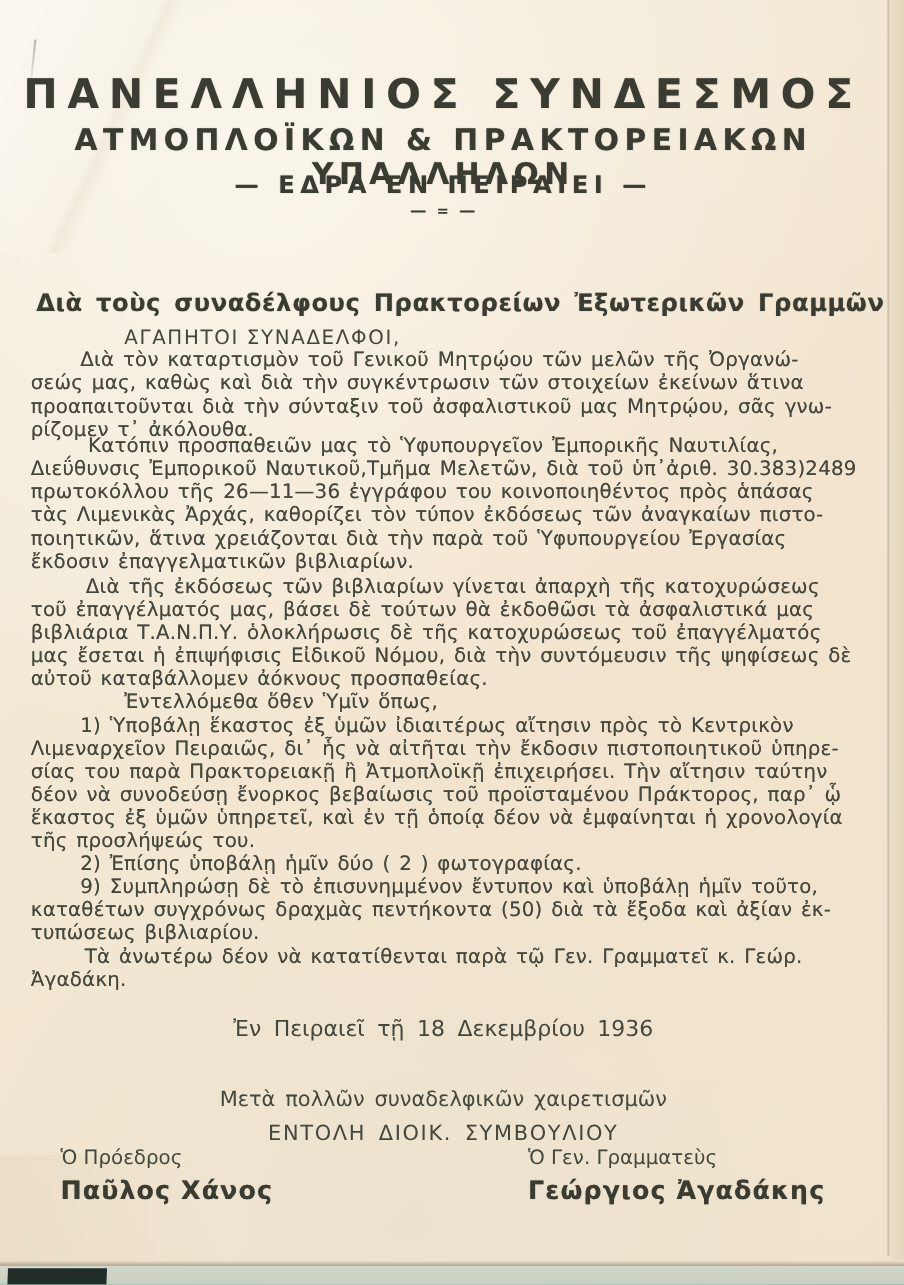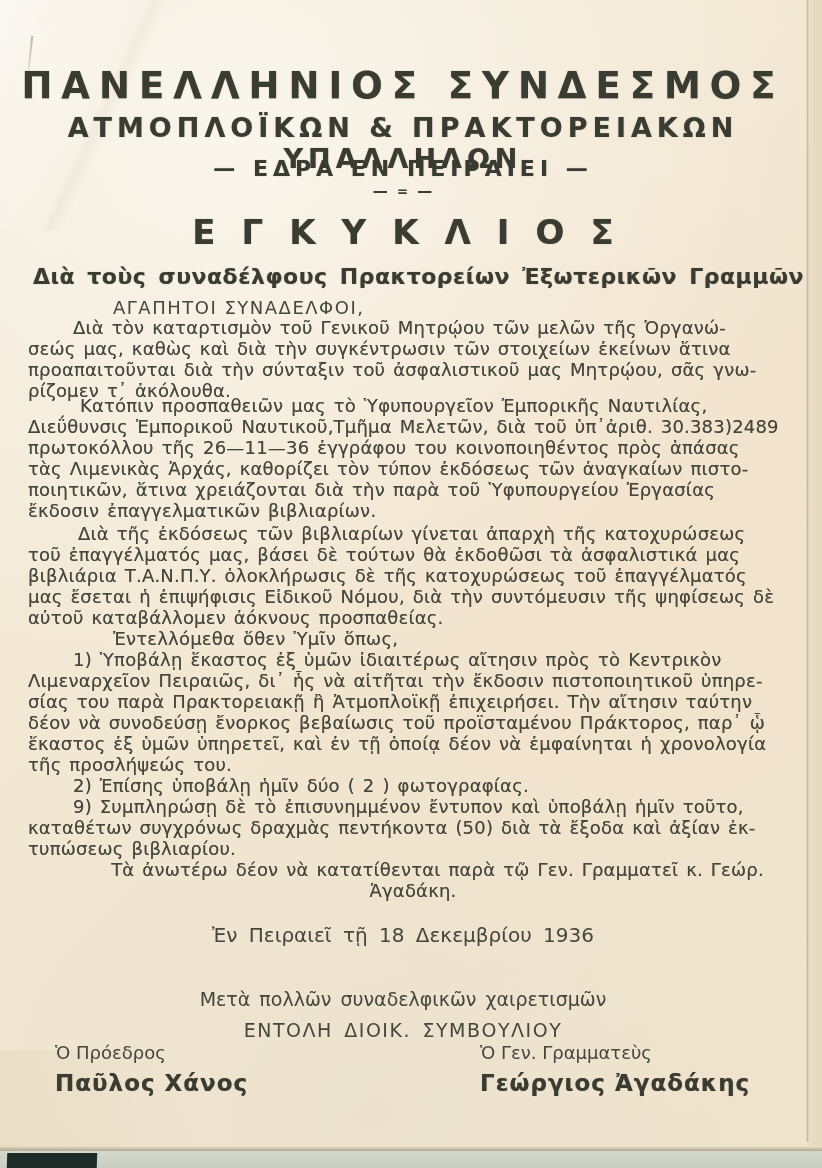--- a/index.html
+++ b/index.html
@@ -49,21 +49,21 @@
   .body-block{left:28px;width:770px;font-size:18px;line-height:21px;
     white-space:pre-line;word-spacing:2px;letter-spacing:.2px;
     text-shadow:0 0 .5px rgba(69,70,60,.6);}
   .p1{top:317px;text-indent:45px;}
   .p2{top:395px;text-indent:52px;}
   .p3{top:523px;text-indent:50px;}
   .command{top:628px;text-indent:85px;}
   .item1{top:649px;text-indent:45px;}
   .item2{top:775px;text-indent:45px;}
   .item3{top:796px;text-indent:45px;}
-  .p4{top:859px;text-indent:49px;text-align:center;}
+  .p4{top:859px;text-indent:49px;}
   .p5{top:902px;text-indent:57px;}
 
   .close-date{top:923px;font-size:20px;word-spacing:5px;}
   .close-regards{top:988px;font-size:19px;word-spacing:3px;}
   .close-order{top:1019px;font-size:19px;letter-spacing:1.5px;word-spacing:4px;}
 
   .sig{position:absolute;top:1042px;text-align:left;}
   .sig-left{left:55px;width:215px;}
   .sig-right{left:480px;width:300px;}
   .sig-role{font-size:18px;}
@@ -79,21 +79,20 @@
   <div class="fold-bottomleft"></div>
   <div class="scratch"></div>
   <div class="crease-right"></div>
   <div class="edge-right-band"></div>
 
   <div class="abs ctr org1 ink-h">ΠΑΝΕΛΛΗΝΙΟΣ ΣΥΝΔΕΣΜΟΣ</div>
   <div class="abs ctr org2 ink-h">ΑΤΜΟΠΛΟΪΚΩΝ &amp; ΠΡΑΚΤΟΡΕΙΑΚΩΝ ΥΠΑΛΛΗΛΩΝ</div>
   <div class="abs ctr org3 ink-h">— ΕΔΡΑ ΕΝ ΠΕΙΡΑΙΕΙ —</div>
   <div class="abs ctr hdr-divider">— ＝ —</div>
 
-  <div class="abs ctr doc-title ink-h">ΕΓΚΥΚΛΙΟΣ</div>
   <div class="abs ctr doc-subtitle ink-h">Διὰ τοὺς συναδέλφους Πρακτορείων Ἐξωτερικῶν Γραμμῶν</div>
   <div class="abs salutation">ΑΓΑΠΗΤΟΙ ΣΥΝΑΔΕΛΦΟΙ,</div>
 
   <div class="abs body-block p1">Διὰ τὸν καταρτισμὸν τοῦ Γενικοῦ Μητρῴου τῶν μελῶν τῆς Ὀργανώ-
 σεώς μας, καθὼς καὶ διὰ τὴν συγκέντρωσιν τῶν στοιχείων ἐκείνων ἅτινα
 προαπαιτοῦνται διὰ τὴν σύνταξιν τοῦ ἀσφαλιστικοῦ μας Μητρῴου, σᾶς γνω-
 ρίζομεν τ᾽ ἀκόλουθα.</div>
   <div class="abs body-block p2">Κατόπιν προσπαθειῶν μας τὸ Ὑφυπουργεῖον Ἐμπορικῆς Ναυτιλίας,
 Διεΰθυνσις Ἐμπορικοῦ Ναυτικοῦ,Τμῆμα Μελετῶν, διὰ τοῦ ὑπ᾽ἀριθ. 30.383)2489
 πρωτοκόλλου τῆς 26—11—36 ἐγγράφου του κοινοποιηθέντος πρὸς ἁπάσας

